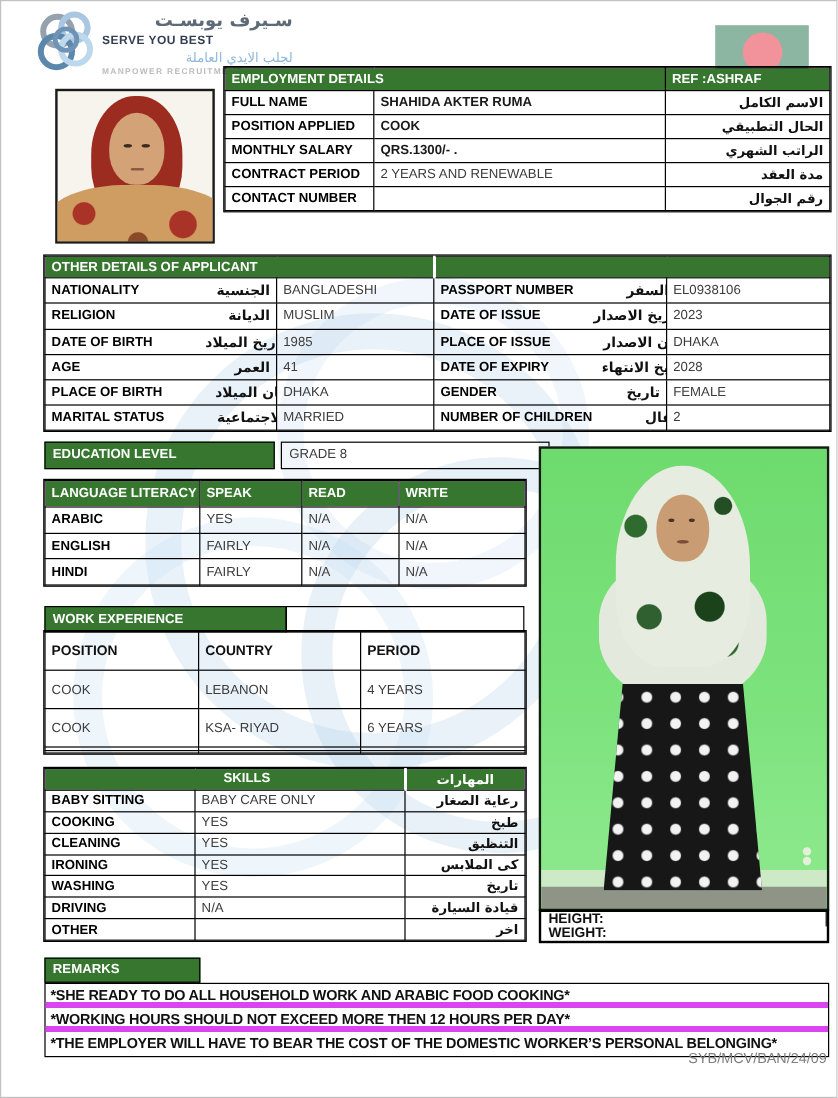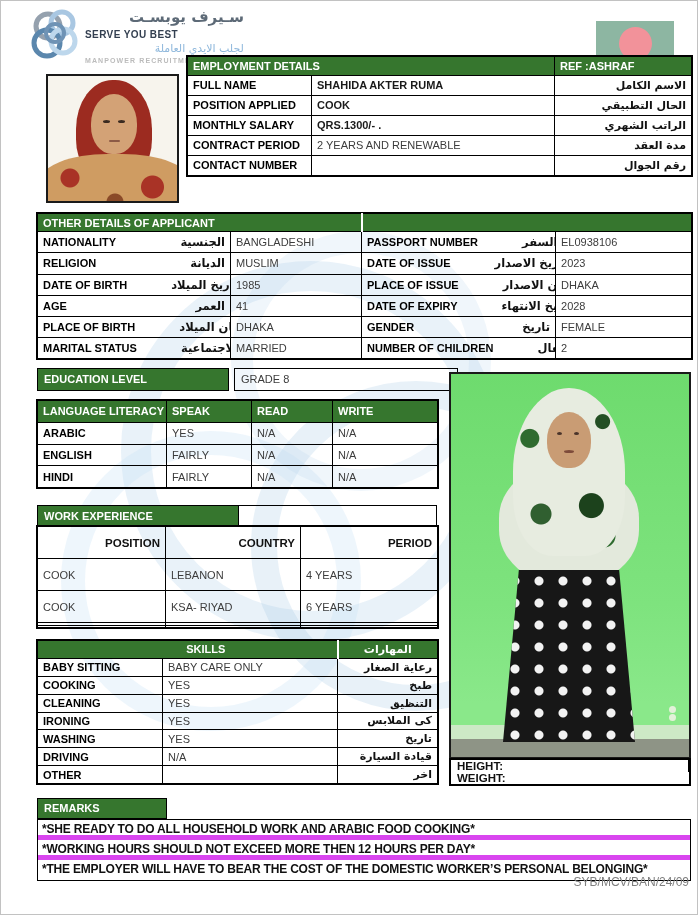--- a/index.html
+++ b/index.html
@@ -66,21 +66,21 @@
 
   
   .edu-green { left:36px; top:367px; width:192px; height:23px; background:#36762e; border:1px solid #000;
                color:#fff; font-weight:bold; font-size:11px; line-height:21px; padding-left:6px; }
   .edu-val { left:233px; top:367px; width:224px; height:23px; border:1px solid #000; font-size:11px; line-height:21px; padding-left:6px; color:#3c3c3c; }
 
   
   .we-green { left:36px; top:504px; width:202px; height:22px; background:#36762e; border:1px solid #000;
               color:#fff; font-weight:bold; font-size:11px; line-height:20px; padding-left:6px; }
   .we-white { left:237px; top:504px; width:199px; height:22px; border:1px solid #000; background:transparent; }
-  .we-tbl td.hd { font-weight:bold; text-align:right; font-size:11.5px;margin-left:41px; }
+  .we-tbl td.hd { font-weight:bold; text-align:left; font-size:11.5px;margin-left:41px; }
 
   
   .sk-tbl td.sk-head { background:#36762e; color:#fff; font-weight:bold; text-align:center; }
 
   
   .body-box { left:448px; top:371px; width:242px; height:387px; border:2px solid #1a1a1a; background:#74df74; overflow:hidden; }
   .b-wallshade { position:absolute; left:0; top:0; width:100%; height:100%;
                  background:linear-gradient(180deg, #6edb6e 0%, #7ee37e 60%, #8ae88a 86%, #8ae88a 100%); }
   .b-skirting { position:absolute; left:0; bottom:18px; width:100%; height:14px; background:#cde9c6; }
   .b-floor { position:absolute; left:0; bottom:0; width:100%; height:18px; background:#8e9486; }

